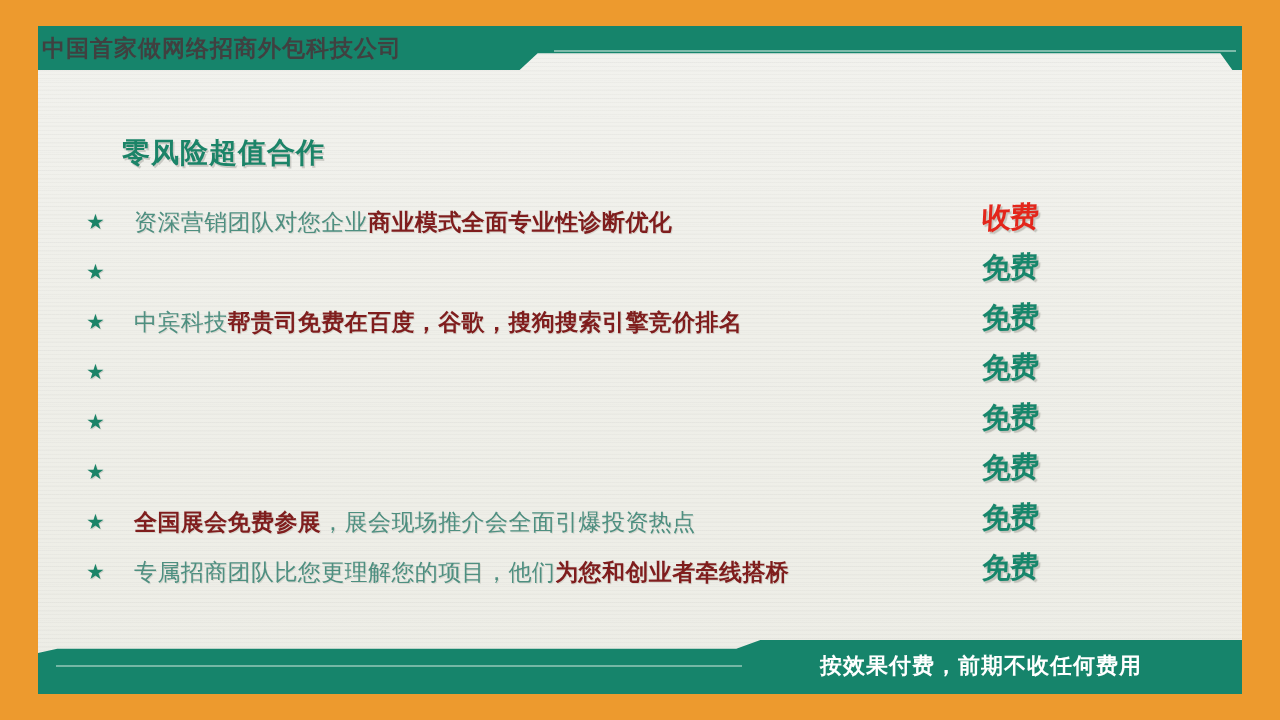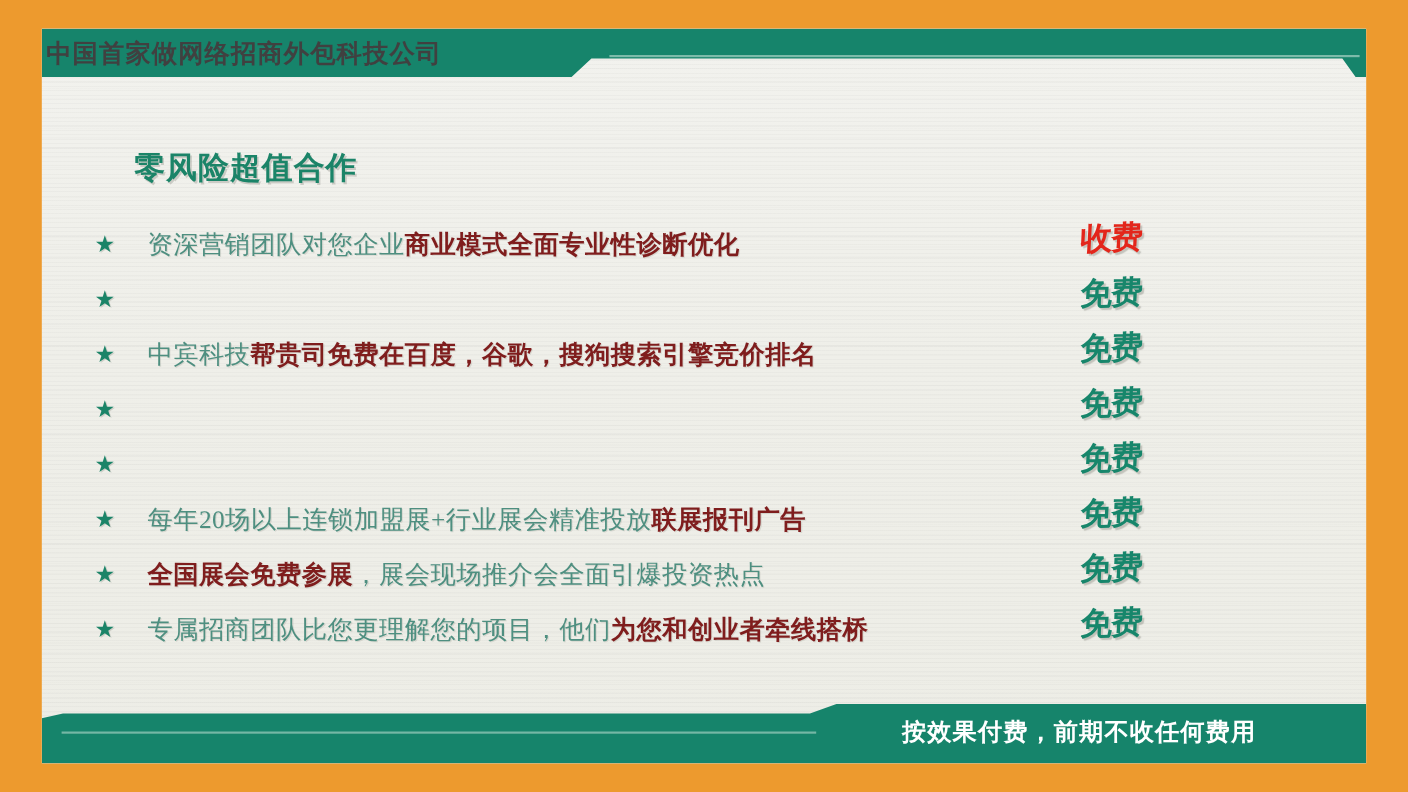--- a/index.html
+++ b/index.html
@@ -219,21 +219,20 @@
         <span class="row-text"><span class="lt">中宾科技</span><span class="bd">帮贵司免费在百度，谷歌，搜狗搜索引擎竞价排名</span></span>
       </div>
       <div class="row">
         <span class="star">★</span>
       </div>
       <div class="row">
         <span class="star">★</span>
       </div>
       <div class="row">
         <span class="star">★</span>
-        <span class="row-text"><span class="lt">每年20场以上连锁加盟展+行业展会精准投放</span><span class="bd">联展报刊广告</span></span>
       </div>
       <div class="row">
         <span class="star">★</span>
         <span class="row-text"><span class="bd">全国展会免费参展</span><span class="lt">，展会现场推介会全面引爆投资热点</span></span>
       </div>
       <div class="row">
         <span class="star">★</span>
         <span class="row-text"><span class="lt">专属招商团队比您更理解您的项目，他们</span><span class="bd">为您和创业者牵线搭桥</span></span>
       </div>
     </div>

